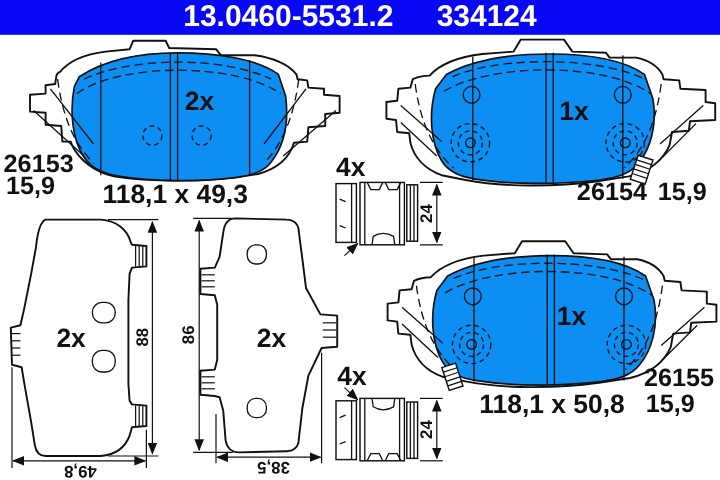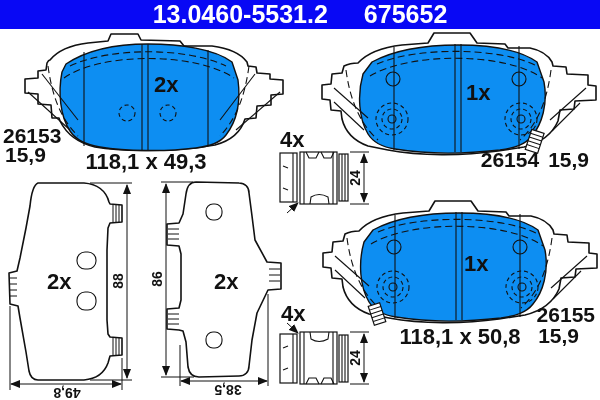--- a/index.html
+++ b/index.html
@@ -23,21 +23,21 @@
   .size{font-size:22px;}
   .dimtxt{font-size:14px;}
 </style>
 </head>
 <body>
 
 <div class="page">
 
   <header class="topbar">
     <span>13.0460-5531.2</span>
-    <span>675652</span>
+    <span>334124</span>
   </header>
 
   <svg width="600" height="371" viewBox="0 29 600 371">
     <defs>
       <marker id="arr" viewBox="0 0 10 8" refX="9" refY="4" markerWidth="10" markerHeight="8" orient="auto-start-reverse">
         <path d="M0,0 L10,4 L0,8 Z" fill="#111"></path>
       </marker>
 
       <g id="padB-core">
         <path class="outline" d="M358,63 C368,52 385,47 402,45 L428,43 L434,33 L470,33 L477,43 L505,44 L508,48 L530,48

